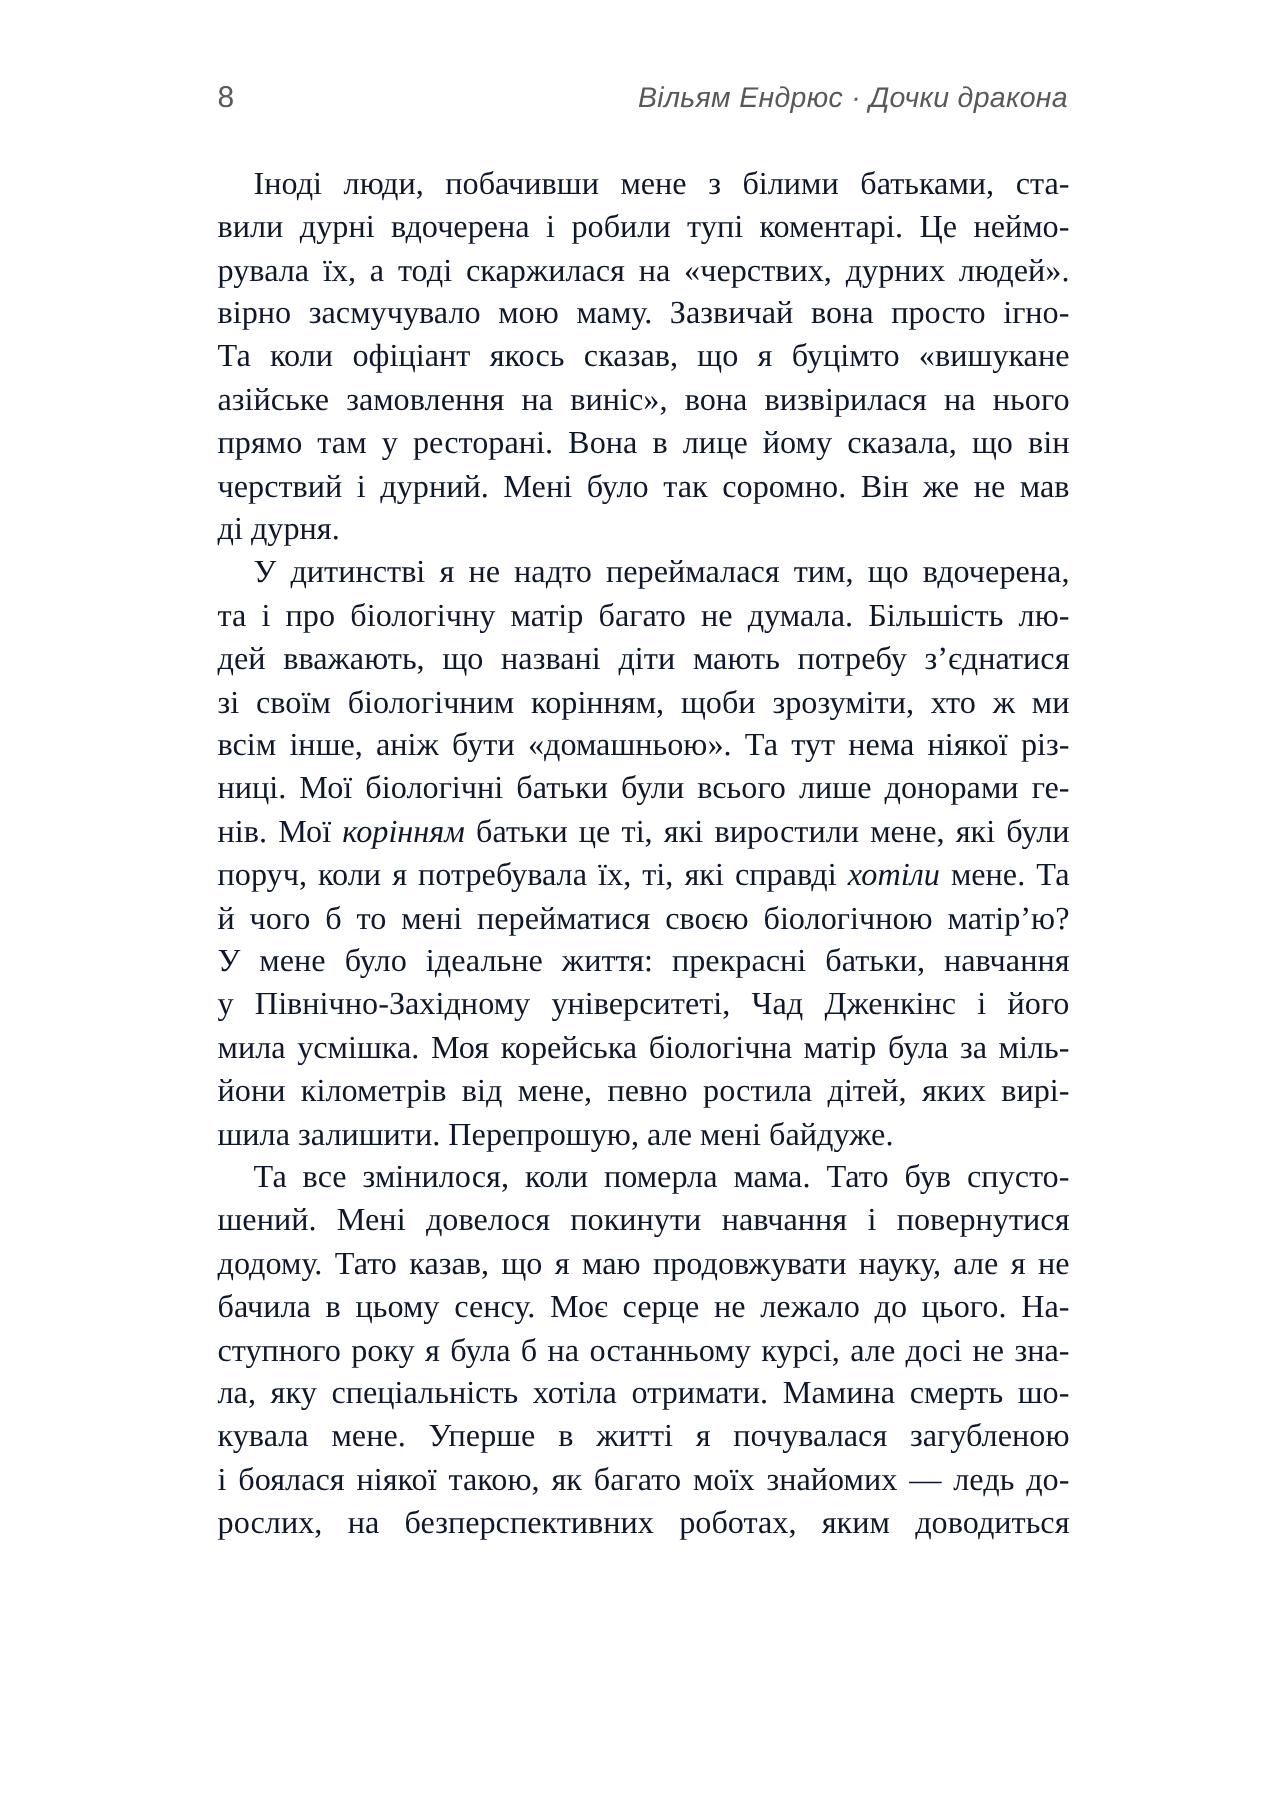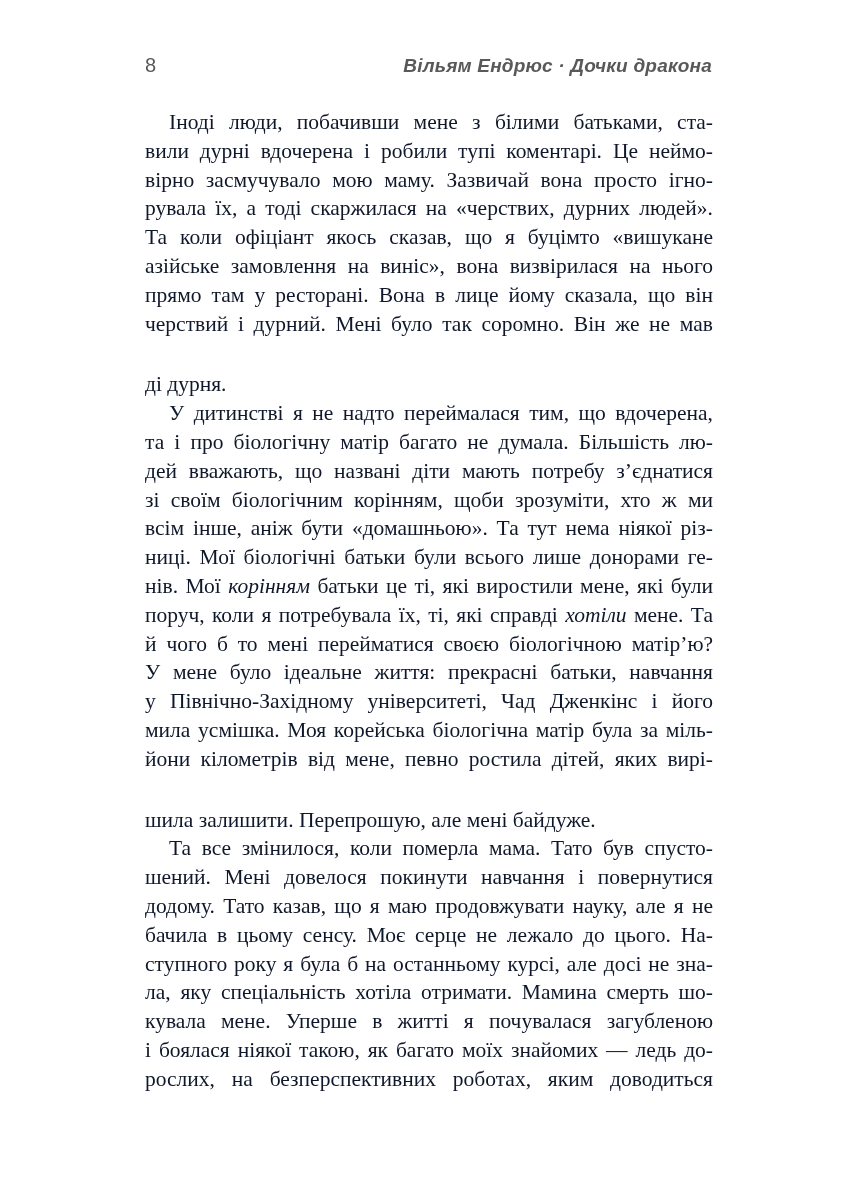--- a/index.html
+++ b/index.html
@@ -24,59 +24,57 @@
   }
   .page-number {
     font-size: 20px;
     font-style: normal;
     letter-spacing: 0.3px;
   }
   .running-title {
     font-size: 19px;
     font-style: italic;
     letter-spacing: 0.2px;
-    font-weight: bold;
   }
   .text-block {
     position: absolute;
     left: 145px;
     right: 136px;
     top: 108px;
     color: #262626;
   }
   .line {
     font-size: 21.5px;
     line-height: 28.8px;
     text-align: justify;
     text-align-last: justify;
     white-space: normal;
   }
   .line.last {
     text-align: left;
     text-align-last: left;
-    margin-top: 32px;
   }
   .line.indent {
     text-indent: 24px;
   }
   .line em { font-style: italic; }
 </style>
 </head>
 <body>
 
 <div class="page" style="background: rgb(255, 255, 255);">
   <div class="page-header" style="color: rgb(89, 89, 92);">
     <span class="page-number">8</span>
     <span class="running-title">Вільям Ендрюс · Дочки дракона</span>
   </div>
   <div class="text-block" style="color: #0f172a;">
       <div class="line indent"><span>Іноді люди, побачивши мене з білими батьками, ста-</span></div>
       <div class="line"><span>вили дурні вдочерена і робили тупі коментарі. Це неймо-</span></div>
+      <div class="line"><span>рувала їх, а тоді скаржилася на «черствих, дурних людей».</span></div>
       <div class="line"><span>вірно засмучувало мою маму. Зазвичай вона просто ігно-</span></div>
-      <div class="line"><span>рувала їх, а тоді скаржилася на «черствих, дурних людей».</span></div>
       <div class="line"><span>Та коли офіціант якось сказав, що я буцімто «вишукане</span></div>
       <div class="line"><span>азійське замовлення на виніс», вона визвірилася на нього</span></div>
       <div class="line"><span>прямо там у ресторані. Вона в лице йому сказала, що він</span></div>
       <div class="line"><span>черствий і дурний. Мені було так соромно. Він же не мав</span></div>
       <div class="line last"><span>ді дурня.</span></div>
       <div class="line indent"><span>У дитинстві я не надто переймалася тим, що вдочерена,</span></div>
       <div class="line"><span>та і про біологічну матір багато не думала. Більшість лю-</span></div>
       <div class="line"><span>дей вважають, що названі діти мають потребу з’єднатися</span></div>
       <div class="line"><span>зі своїм біологічним корінням, щоби зрозуміти, хто ж ми</span></div>
       <div class="line"><span>всім інше, аніж бути «домашньою». Та тут нема ніякої різ-</span></div>

